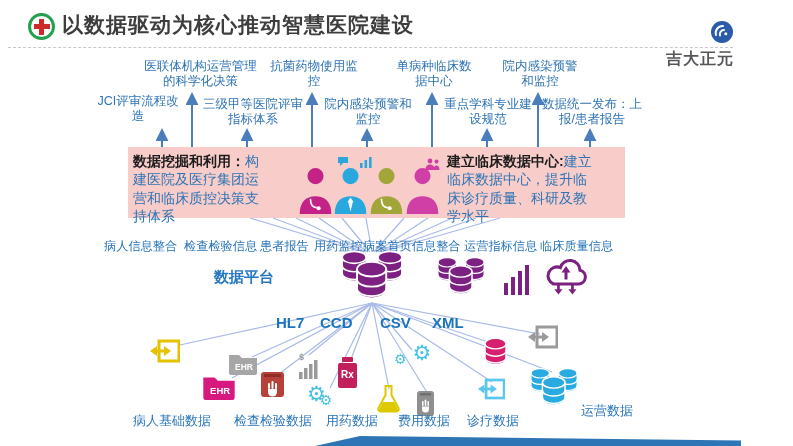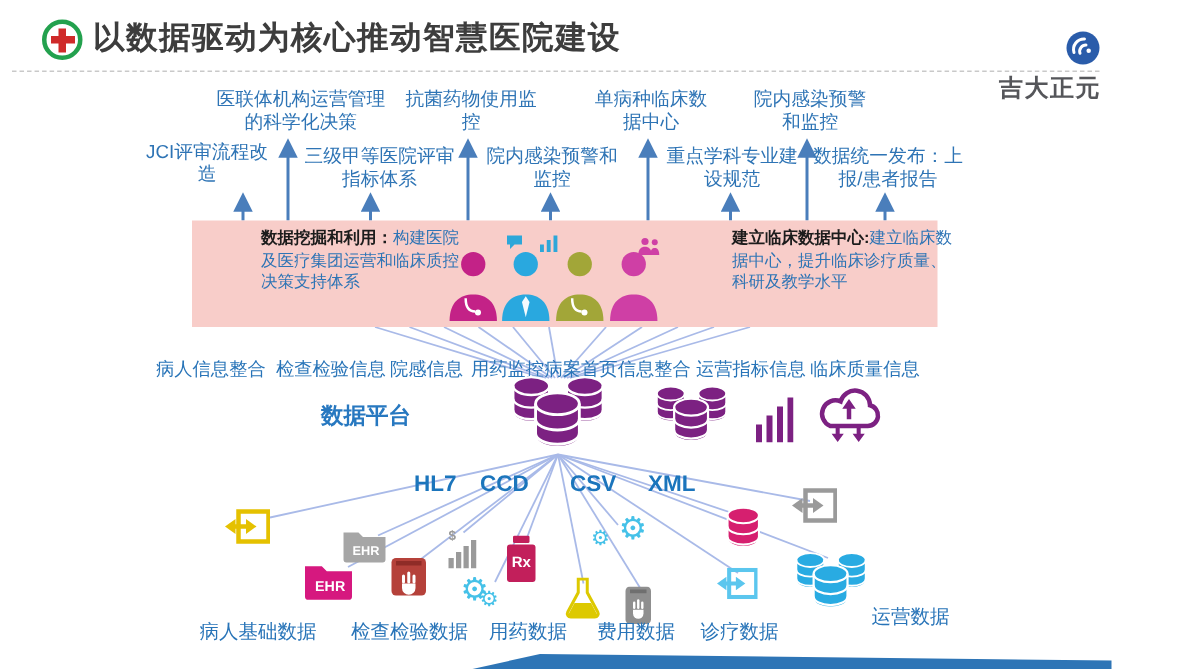--- a/index.html
+++ b/index.html
@@ -13,21 +13,21 @@
   #logo .cv{position:absolute;left:8px;top:2.5px;width:5px;height:16px;background:#cf2a2a;}
   #logo .ch{position:absolute;left:2.5px;top:8px;width:16px;height:5px;background:#cf2a2a;}
   #brand{position:absolute;left:666px;top:20px;display:flex;align-items:flex-end;gap:5px;z-index:4;flex-direction:column;}
   #brand .bname{font-size:16px;font-weight:bold;color:#55565a;letter-spacing:1px;}
   #sep{position:absolute;left:8px;right:8px;top:47px;border-top:1px dashed #c9c9c9;}
   .lbl{position:absolute;color:#2e74b5;font-size:12.5px;line-height:1.2;text-align:center;z-index:3;}
   .mlabel{position:absolute;top:238px;color:#2874b8;font-size:12.2px;white-space:nowrap;z-index:3;}
   .blabel{position:absolute;top:412px;color:#2874b8;font-size:13px;white-space:nowrap;z-index:3;}
   .fmt{position:absolute;top:314px;color:#1b75bc;font-weight:bold;font-size:15px;z-index:3;}
   #pinkbox{position:absolute;left:128px;top:147px;width:497px;height:71px;background:#f8cdc9;z-index:2;}
-  .pbox-text{position:absolute;font-size:11px;line-height:1.32;z-index:3;margin-left:41px;}
+  .pbox-text{position:absolute;font-size:14px;line-height:1.32;z-index:3;}
   .pbox-text b{color:#1c1c1c;}
   .pbox-text span{color:#2e74b5;}
   #orglabel{position:absolute;left:330px;top:221px;width:80px;text-align:center;
             color:#2e74b5;font-size:13px;z-index:3;}
   #platformlabel{position:absolute;left:214px;top:268px;color:#2778c0;font-size:15px;
                  font-weight:bold;z-index:3;}
   #opslabel{position:absolute;left:581px;top:402px;color:#2874b8;font-size:13px;z-index:3;}
   .gearwrap{position:absolute;z-index:3;color:#45c1e8;line-height:1;}
   .gearwrap .g1{font-size:21px;}
   .gearwrap .g2{font-size:14px;position:relative;left:-6px;top:4px;}
@@ -189,21 +189,21 @@
           <path d="M0.5 12 c0-4 2-5.5 4.5-5.5 s4.5 1.5 4.5 5.5 z"></path>
       <circle cx="11.5" cy="3.5" r="2"></circle>
           <path d="M8.5 12 c0-3.4 1.4-4.6 3-4.6 s3 1.2 3 4.6 z"></path>
         </g>
     </svg>
   </div>
 
 
   <div class="mlabel" style="left:104px">病人信息整合</div>
   <div class="mlabel" style="left:184px">检查检验信息</div>
-  <div class="mlabel" style="left:260px">院感信息</div>
+  <div class="mlabel" style="left:260px">患者报告</div>
   <div class="mlabel" style="left:314px">用药监控</div>
   <div class="mlabel" style="left:363px">病案首页信息整合</div>
   <div class="mlabel" style="left:464px">运营指标信息</div>
   <div class="mlabel" style="left:540px">临床质量信息</div>
 
   <div id="platformlabel">数据平台</div>
   <svg class="icon" style="left:341px;top:250px;color:#7c2182" width="62" height="50" viewBox="0 0 42.5 34">
       <use href="#dbcluster"></use>
     </svg>
   <svg class="icon" style="left:437px;top:256px;color:#7c2182" width="48" height="40" viewBox="0 0 42.5 34">

